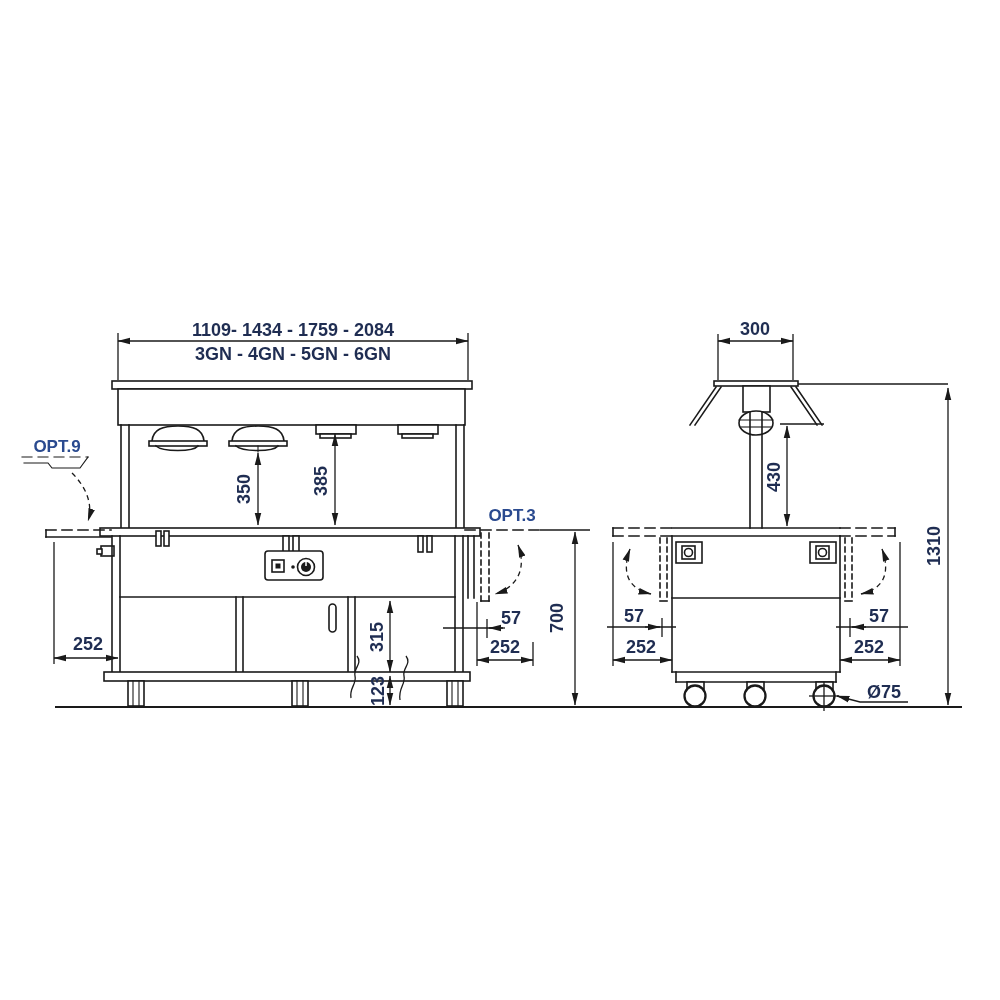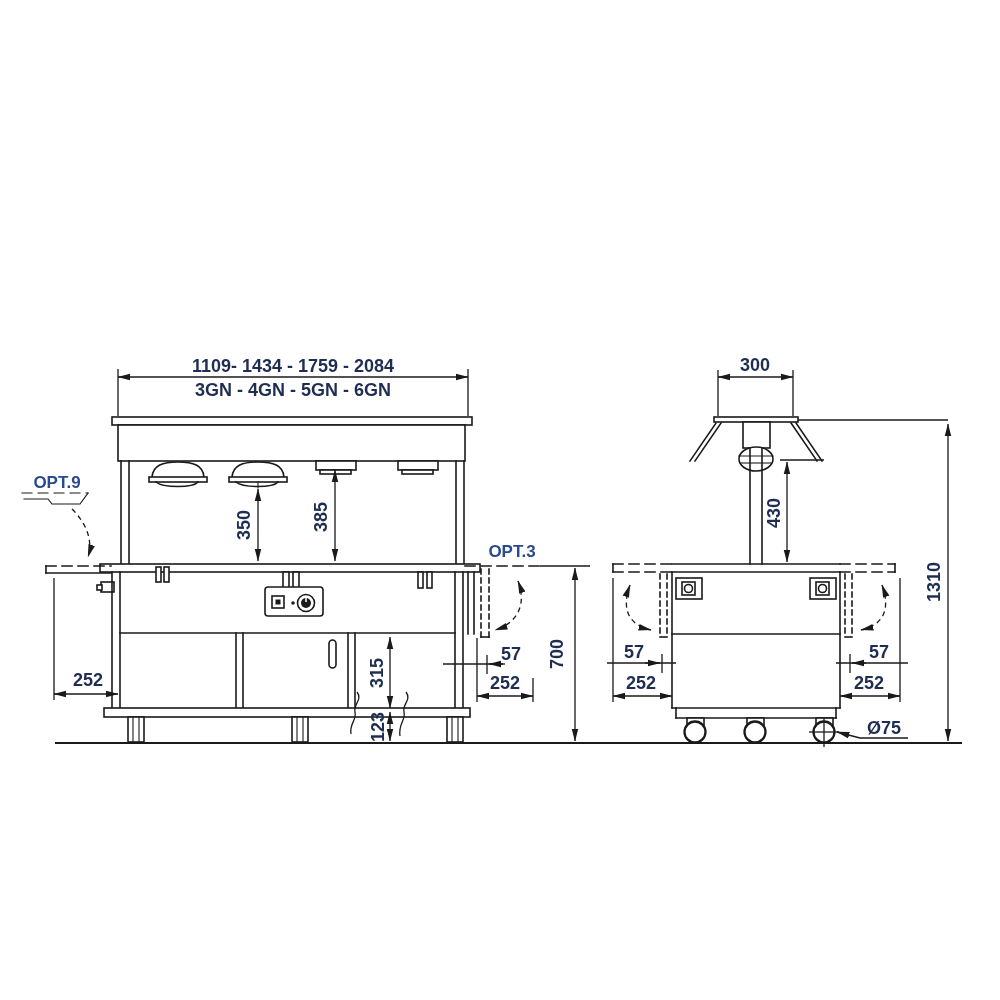--- a/index.html
+++ b/index.html
@@ -1,16 +1,16 @@
 <!DOCTYPE html>
 <html><head>
 <meta charset="utf-8">
 <style>
   html,body{margin:0;padding:0;background:#ffffff;}
-  .stage{position:relative;width:1000px;height:752px;background:#fff;font-family:"Liberation Sans",sans-serif;margin-top:36px;}
+  .stage{position:relative;width:1000px;height:752px;background:#fff;font-family:"Liberation Sans",sans-serif;}
   svg{display:block;}
   .ln{stroke:#1a1a1a;stroke-width:1.6;fill:none;stroke-linecap:square;}
   .thin{stroke-width:1.1;}
   .thick{stroke-width:2.3;}
   .fw{fill:#ffffff;}
   .dim{stroke:#1a1a1a;stroke-width:1.3;fill:none;}
   .dash{stroke-dasharray:10,6;}
   .dashf{stroke-dasharray:5,4;}
   text.dimtxt{font:bold 18px "Liberation Sans",sans-serif;fill:#1f2d52;text-anchor:middle;}
   text.opttxt{font:bold 17px "Liberation Sans",sans-serif;fill:#2a4a8f;text-anchor:middle;}

